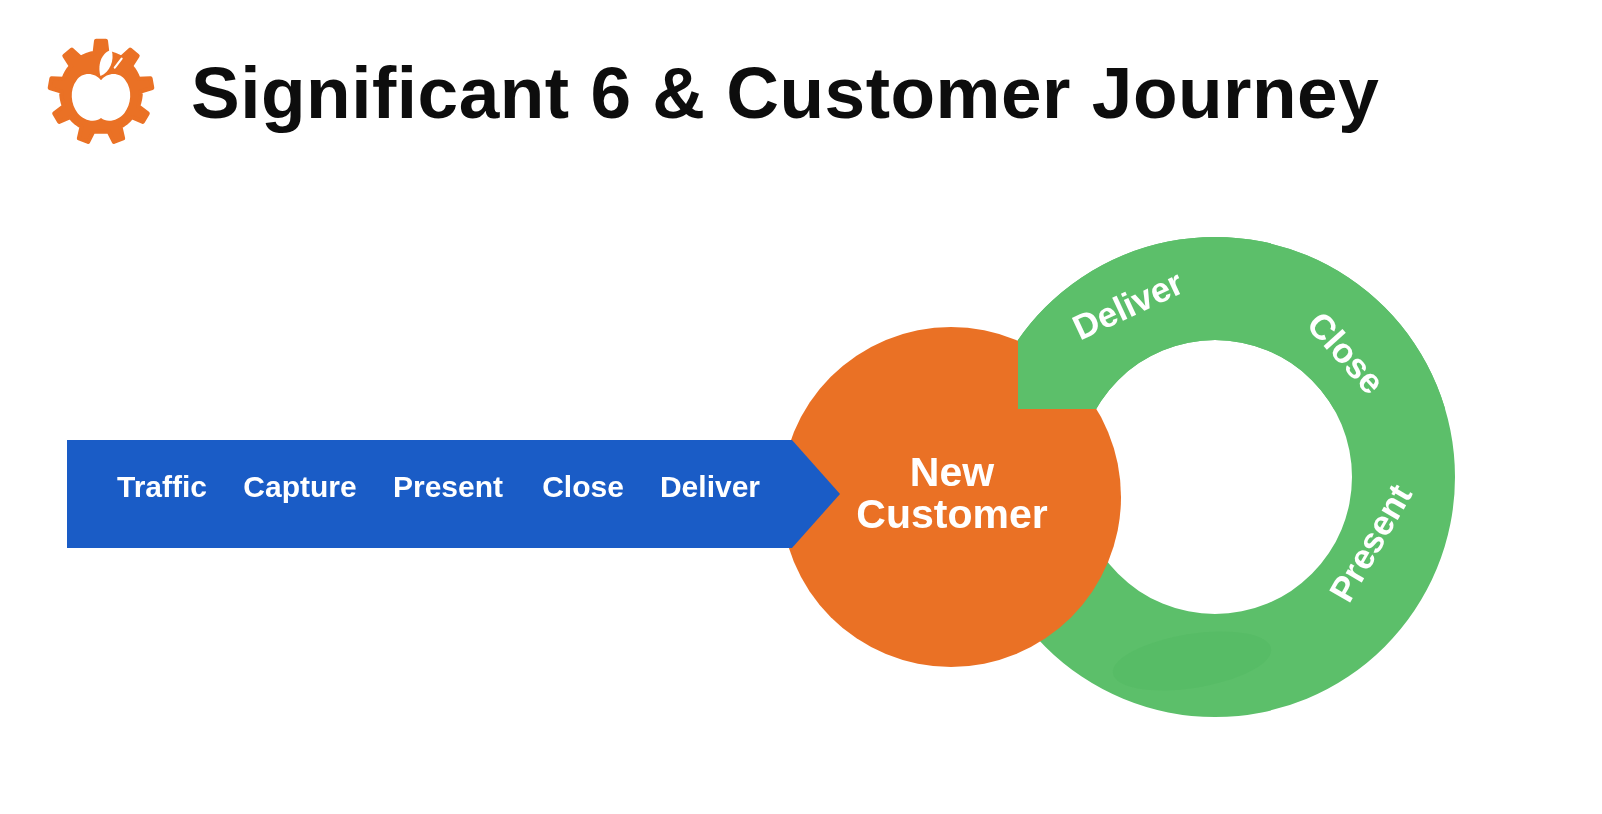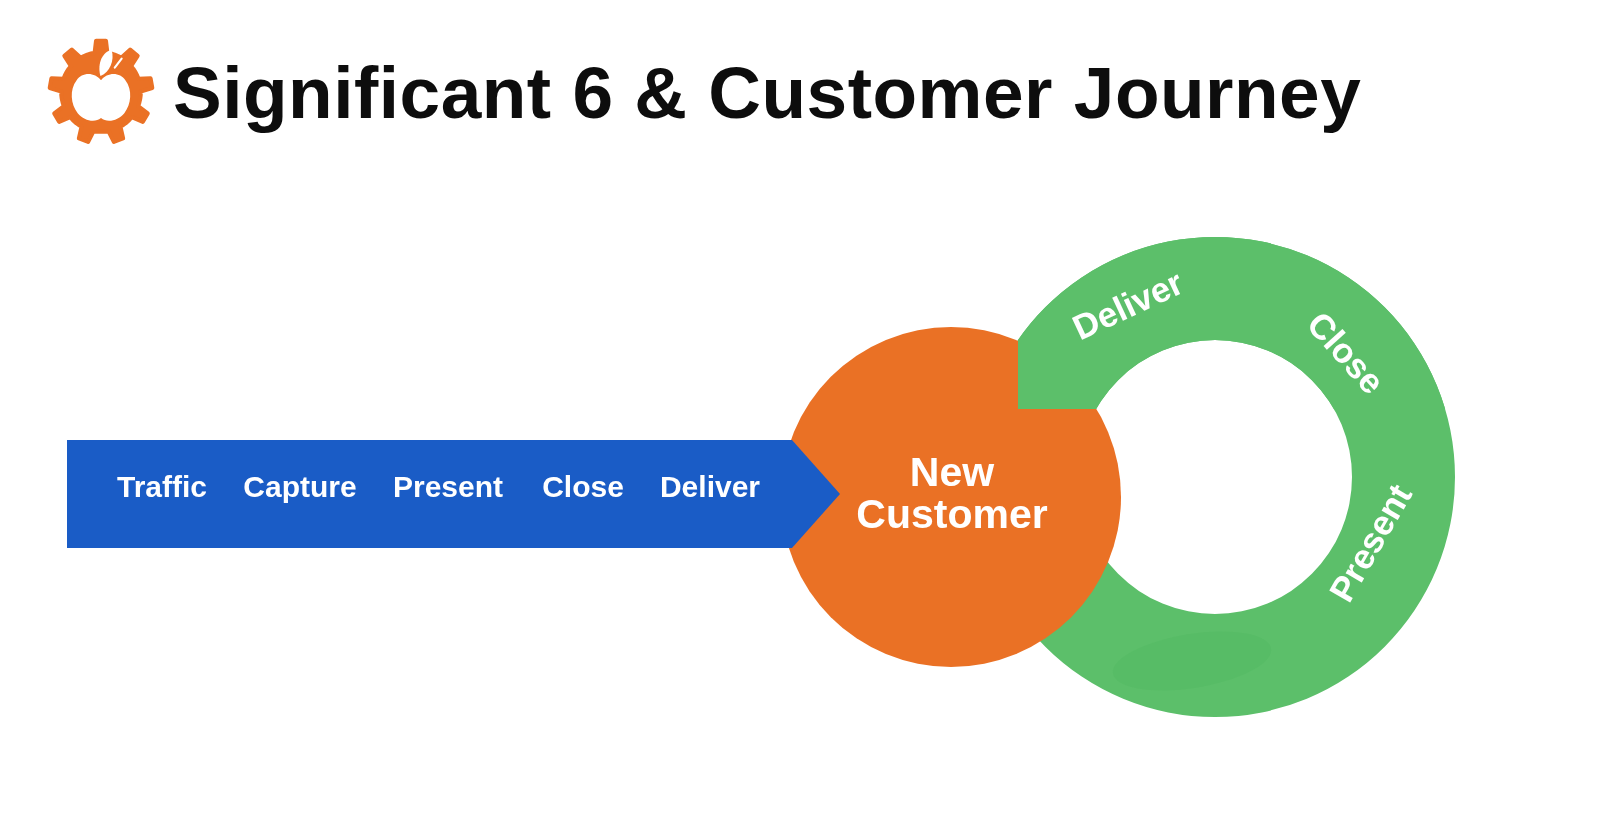--- a/index.html
+++ b/index.html
@@ -1,18 +1,18 @@
 <!DOCTYPE html>
 <html><head>
 <meta charset="utf-8">
 <style>
   html,body{margin:0;padding:0;background:#ffffff;}
   .stage{position:relative;width:1602px;height:814px;background:#ffffff;overflow:hidden;
          font-family:"Liberation Sans",sans-serif;}
-  .hdr{position:absolute;left:47px;top:38px;display:flex;align-items:center;gap:18px;}
+  .hdr{position:absolute;left:47px;top:38px;display:flex;align-items:center;gap:36px;}
   .logo{width:108px;height:108px;flex:0 0 auto;}
   h1.title{margin:0;font-size:73px;font-weight:700;color:#0d0d0d;letter-spacing:0.5px;
            font-family:"Liberation Sans",sans-serif;white-space:nowrap;}
   svg.diagram{position:absolute;left:0;top:0;width:1602px;height:814px;}
   svg text{font-family:"Liberation Sans",sans-serif;font-weight:bold;}
 </style>
 </head>
 <body>
 
 <div class="stage">

